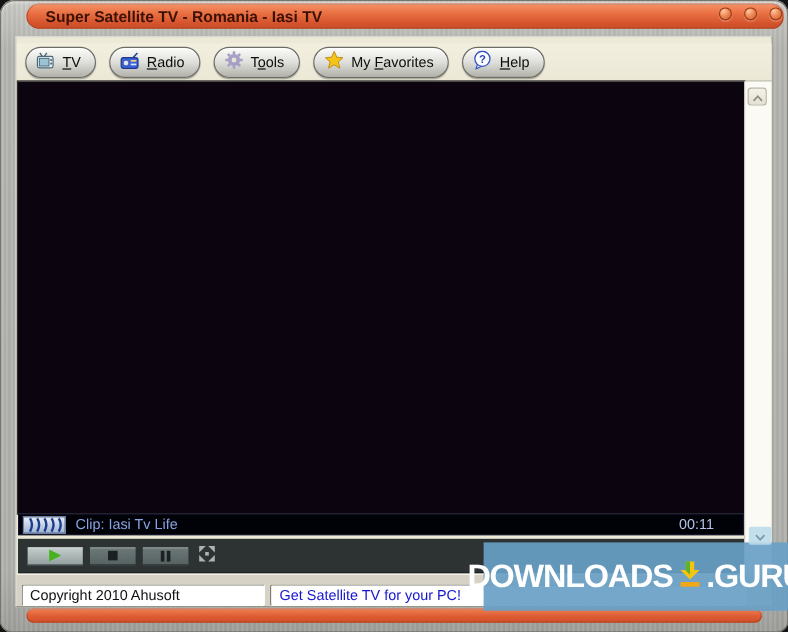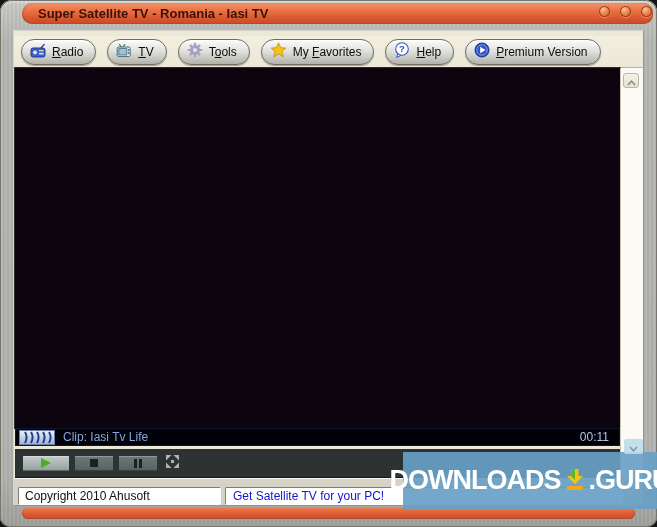--- a/index.html
+++ b/index.html
@@ -81,21 +81,21 @@
     position:absolute;left:15px;top:428px;width:605px;height:18px;
     background:#010108;display:flex;align-items:center;box-sizing:border-box;
     border:1px solid #14142c;
   }
   .buffer{
     margin-left:3px;width:36px;height:15px;box-sizing:border-box;
     background:linear-gradient(180deg,#e9eff7 0%,#a2b5d4 100%);
     border:1px solid #6b7ea3;display:flex;align-items:center;justify-content:center;
   }
   .clip{margin-left:8px;color:#8aa4e0;font-size:12px;white-space:nowrap;}
-  .time{margin-left:auto;margin-right:10px;color:#b4c3e4;font-size:12px;text-align:center;}
+  .time{margin-left:auto;margin-right:24px;color:#b4c3e4;font-size:12px;text-align:center;}
 
   
   .controls{
     position:absolute;left:15px;top:449px;width:605px;height:29px;
     background:#2d3333;display:flex;align-items:center;
     border-bottom:1px solid #141818;box-sizing:border-box;
   }
   .ctl{
     height:15px;border:0;margin-left:6px;display:flex;align-items:center;justify-content:center;
     cursor:pointer;box-shadow:inset 0 1px 0 rgba(255,255,255,.25), inset 0 -1px 0 rgba(0,0,0,.35);
@@ -155,41 +155,41 @@
   <span class="ball max"></span>
   <span class="ball close"></span>
 
   <div class="client"></div>
 
   <div class="toolbar">
 
     <button class="tb-btn">
       <span>
         <svg width="16" height="15" viewBox="0 0 16 15">
+          <path d="M5.2 4 L3.2 1 M7 4 L9 1" stroke="#4a6a78" stroke-width="1.2" fill="none"></path>
+          <rect x="1.2" y="4" width="13" height="9.6" rx="1.5" fill="#e7eef2" stroke="#4a6a78"></rect>
+          <rect x="2.8" y="5.6" width="8" height="6.4" fill="#9cc2d6" stroke="#4a6a78" stroke-width=".8"></rect>
+          <circle cx="12.6" cy="7" r=".9" fill="#4a6a78"></circle>
+            <circle cx="12.6" cy="10" r=".9" fill="#4a6a78"></circle>
+        </svg>
+      </span>
+      <span><span></span><span class="mn">T</span><span>V</span></span>
+    </button>
+
+    <button class="tb-btn">
+      <span>
+        <svg width="16" height="15" viewBox="0 0 16 15">
           <path d="M11 5 L14.5 1.2" stroke="#20388a" stroke-width="1.2" fill="none"></path>
           <rect x="1" y="5" width="14" height="9" rx="2" fill="#3a62d8" stroke="#20388a"></rect>
           <circle cx="5" cy="9.5" r="2.4" fill="#dce8fa" stroke="#20388a" stroke-width=".6"></circle>
           <rect x="9" y="7" width="4.6" height="1.4" fill="#f0d070"></rect>
           <rect x="9" y="10" width="4.6" height="1.4" fill="#dce8fa"></rect>
         </svg>
       </span>
       <span><span></span><span class="mn">R</span><span>adio</span></span>
-    </button>
-
-    <button class="tb-btn">
-      <span>
-        <svg width="16" height="15" viewBox="0 0 16 15">
-          <path d="M5.2 4 L3.2 1 M7 4 L9 1" stroke="#4a6a78" stroke-width="1.2" fill="none"></path>
-          <rect x="1.2" y="4" width="13" height="9.6" rx="1.5" fill="#e7eef2" stroke="#4a6a78"></rect>
-          <rect x="2.8" y="5.6" width="8" height="6.4" fill="#9cc2d6" stroke="#4a6a78" stroke-width=".8"></rect>
-          <circle cx="12.6" cy="7" r=".9" fill="#4a6a78"></circle>
-            <circle cx="12.6" cy="10" r=".9" fill="#4a6a78"></circle>
-        </svg>
-      </span>
-      <span><span></span><span class="mn">T</span><span>V</span></span>
     </button>
 
     <button class="tb-btn">
       <span>
         <svg width="16" height="16" viewBox="0 0 16 16">
           <g fill="#a79fc4">
             <circle cx="8" cy="8" r="5.1"></circle>
             <g>
               <rect x="6.9" y="0.7" width="2.2" height="3" rx="0.6"></rect>
               <rect x="6.9" y="12.3" width="2.2" height="3" rx="0.6"></rect>
@@ -222,30 +222,20 @@
       <span>
         <svg width="16" height="16" viewBox="0 0 16 16">
           <polygon points="4,11.5 2.6,15.5 8,12.8" fill="#ffffff" stroke="#3454c4" stroke-width="1"></polygon>
           <circle cx="8" cy="7" r="6.3" fill="#ffffff" stroke="#3454c4" stroke-width="1.1"></circle>
           <text x="8" y="10.4" text-anchor="middle" font-size="9.5" font-weight="bold" fill="#2848c0" font-family="Liberation Sans, sans-serif">?</text>
         </svg>
       </span>
       <span><span></span><span class="mn">H</span><span>elp</span></span>
     </button>
 
-    <button class="tb-btn">
-      <span>
-        <svg width="16" height="16" viewBox="0 0 16 16">
-          <circle cx="8" cy="8" r="7" fill="#2d52c8" stroke="#16307e"></circle>
-          <circle cx="8" cy="8" r="5.2" fill="none" stroke="#7e9ae8" stroke-width="1"></circle>
-          <polygon points="6.2,4.8 11.6,8 6.2,11.2" fill="#ffffff"></polygon>
-        </svg>
-      </span>
-      <span><span></span><span class="mn">P</span><span>remium Version</span></span>
-    </button>
   </div>
 
   <div class="video"></div>
 
   <div class="side-strip"></div>
   <div class="expander">
     <span>
       <svg width="9" height="6" viewBox="0 0 9 6">
           <polyline points="1,5 4.5,1.2 8,5" fill="none" stroke="#8e8e84" stroke-width="1.5"></polyline>
         </svg>

